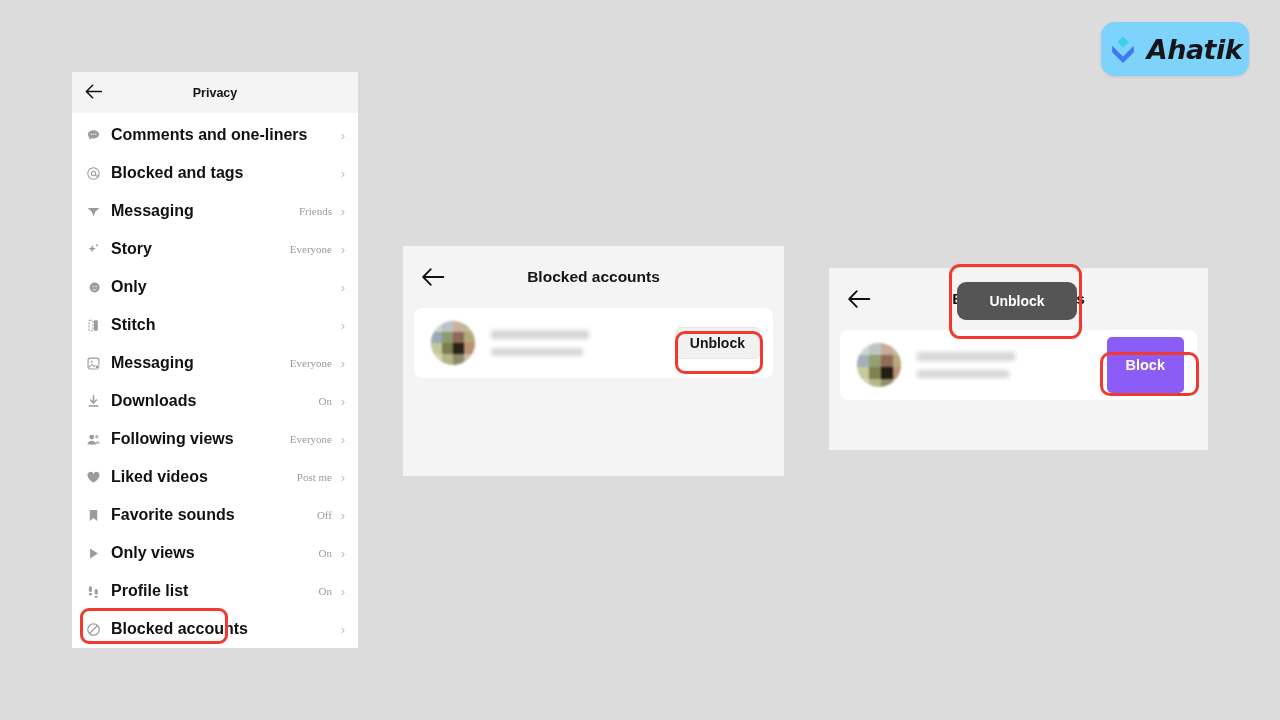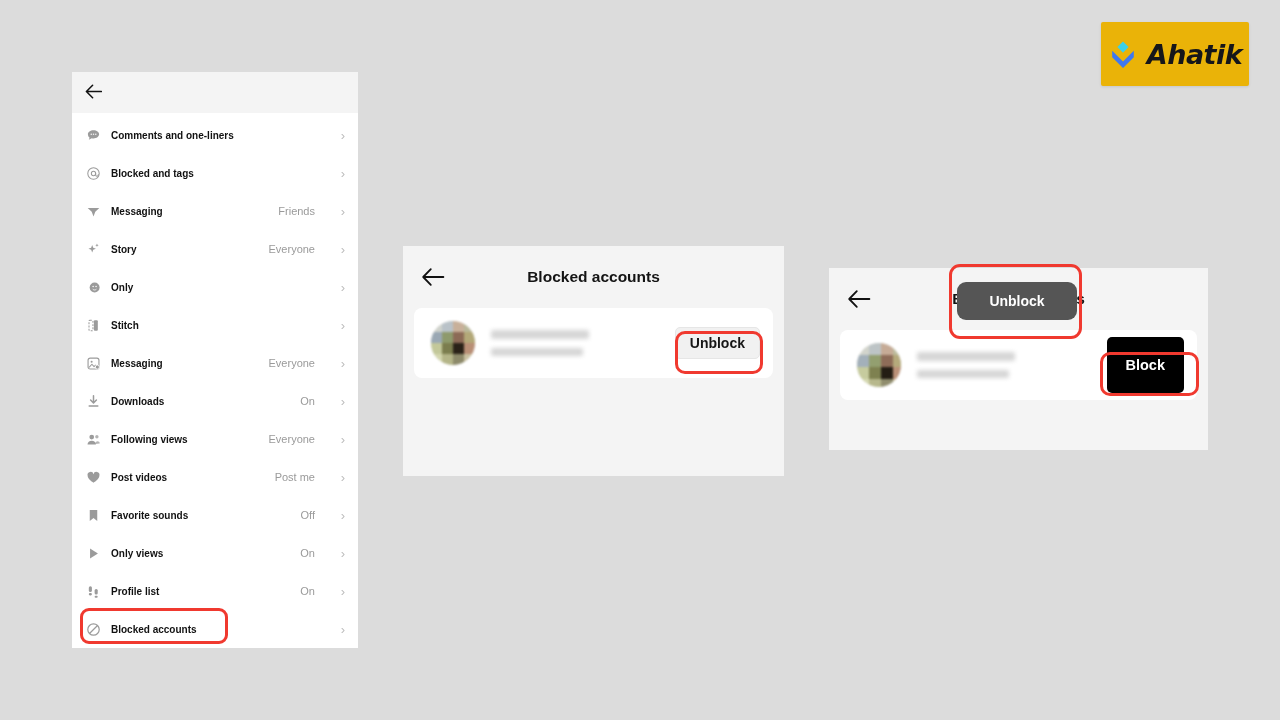--- a/index.html
+++ b/index.html
@@ -11,23 +11,23 @@
     font-family: "Liberation Sans", sans-serif;
     position: relative;
     overflow: hidden;
     -webkit-font-smoothing: antialiased;
   }
 
   
   .logo-badge {
     position: absolute;
     left: 1101px; top: 22px;
-    width: 148px; height: 64px;
-    background: #eab308;
-    border-radius: 2px;
+    width: 148px; height: 54px;
+    background: #7dd3fc;
+    border-radius: 14px;
     display: flex;
     align-items: center;
     justify-content: center;
     gap: 9px;
     box-shadow: 0 1px 3px rgba(0,0,0,0.10);
   }
   .logo-mark { width: 30px; height: 30px; display:block; }
   .logo-word {
     font-family: "DejaVu Sans", sans-serif;
     font-style: italic;
@@ -83,31 +83,32 @@
     box-sizing: border-box;
     position: relative;
   }
   .setting-icon {
     width: 15px; height: 15px;
     flex: 0 0 15px;
     margin-right: 10px;
     display: flex; align-items: center; justify-content: center;
   }
   .setting-label {
-    font-size: 10px;
+    font-size: 16px;
     color: #111111;
     font-weight: 600;
     flex: 1 1 auto;
     white-space: nowrap;
   }
   .setting-value {
     font-size: 11px;
     color: #9a9a9a;
-    margin-right: 23px;
+    margin-right: 6px;
     white-space: nowrap;
+    font-family: Liberation Serif, serif;
   }
   .chev {
     color: #bdbdbd;
     font-size: 13px;
     line-height: 1;
     width: 7px;
     text-align: right;
     flex: 0 0 7px;
   }
   
@@ -199,21 +200,21 @@
     font-size: 14px;
     font-weight: 600;
   }
   #hl-toast {
     left: 949px; top: 264px;
     width: 133px; height: 75px;
     border-radius: 11px;
   }
 
   .btn-block {
-    background: #000000;
+    background: #8b5cf6;
     color: #ffffff;
     font-size: 14.5px;
     font-weight: 700;
     border: none;
     border-radius: 5px;
     padding: 21px 19px;
     line-height: 1;
     cursor: pointer;
     font-family: "Liberation Sans", sans-serif;
   }
@@ -232,20 +233,21 @@
     <polygon points="4.2,11.8 15,22.6 25.8,11.8 25.8,18.2 15,29 4.2,18.2" fill="#3f78f0"></polygon>
   </svg>
   <span class="logo-word">Ahatik</span>
 </div>
 
 <div class="panel" id="privacy-panel">
   <div class="panel-header">
     <svg class="back-arrow" width="17" height="15" viewBox="0 0 17 15">
       <path d="M7.6 1.2 L1.4 7.5 L7.6 13.8 M1.6 7.5 L16.4 7.5" stroke="#111" stroke-width="1.5" fill="none" stroke-linecap="round" stroke-linejoin="round"></path>
     </svg>
+    <div class="panel-title">Privacy</div>
   </div>
   <div class="settings-list" id="settings-list">
       <div class="setting-row">
         <span class="setting-icon">
           <svg width="15" height="15" viewBox="0 0 16 16">
             <path d="M8 2.3c3.3 0 6 1.9 6 4.4 0 2.4-2.7 4.4-6 4.4-.7 0-1.3-.1-1.9-.2L3 12.4l.8-2A4.4 4.4 0 0 1 2 6.7c0-2.5 2.7-4.4 6-4.4z" fill="#9b9b9b"></path>
             <circle cx="5.6" cy="6.7" r=".8" fill="#f4f4f4"></circle>
             <circle cx="8" cy="6.7" r=".8" fill="#f4f4f4"></circle>
             <circle cx="10.4" cy="6.7" r=".8" fill="#f4f4f4"></circle>
           </svg>
@@ -348,21 +350,21 @@
         <span class="setting-label">Following views</span>
         <span class="setting-value">Everyone</span>
         <span class="chev">›</span>
       </div>
       <div class="setting-row">
         <span class="setting-icon">
           <svg width="15" height="15" viewBox="0 0 16 16">
             <path d="M8 13.6S1.7 9.9 1.7 5.9A3.2 3.2 0 0 1 8 4.6a3.2 3.2 0 0 1 6.3 1.3c0 4-6.3 7.7-6.3 7.7z" fill="#9b9b9b"></path>
           </svg>
         </span>
-        <span class="setting-label">Post videos</span>
+        <span class="setting-label">Liked videos</span>
         <span class="setting-value">Post me</span>
         <span class="chev">›</span>
       </div>
       <div class="setting-row">
         <span class="setting-icon">
           <svg width="15" height="15" viewBox="0 0 16 16">
             <path d="M4 2.2h8v11.6L8 10.7l-4 3.1z" fill="#9b9b9b"></path>
           </svg>
         </span>
         <span class="setting-label">Favorite sounds</span>

